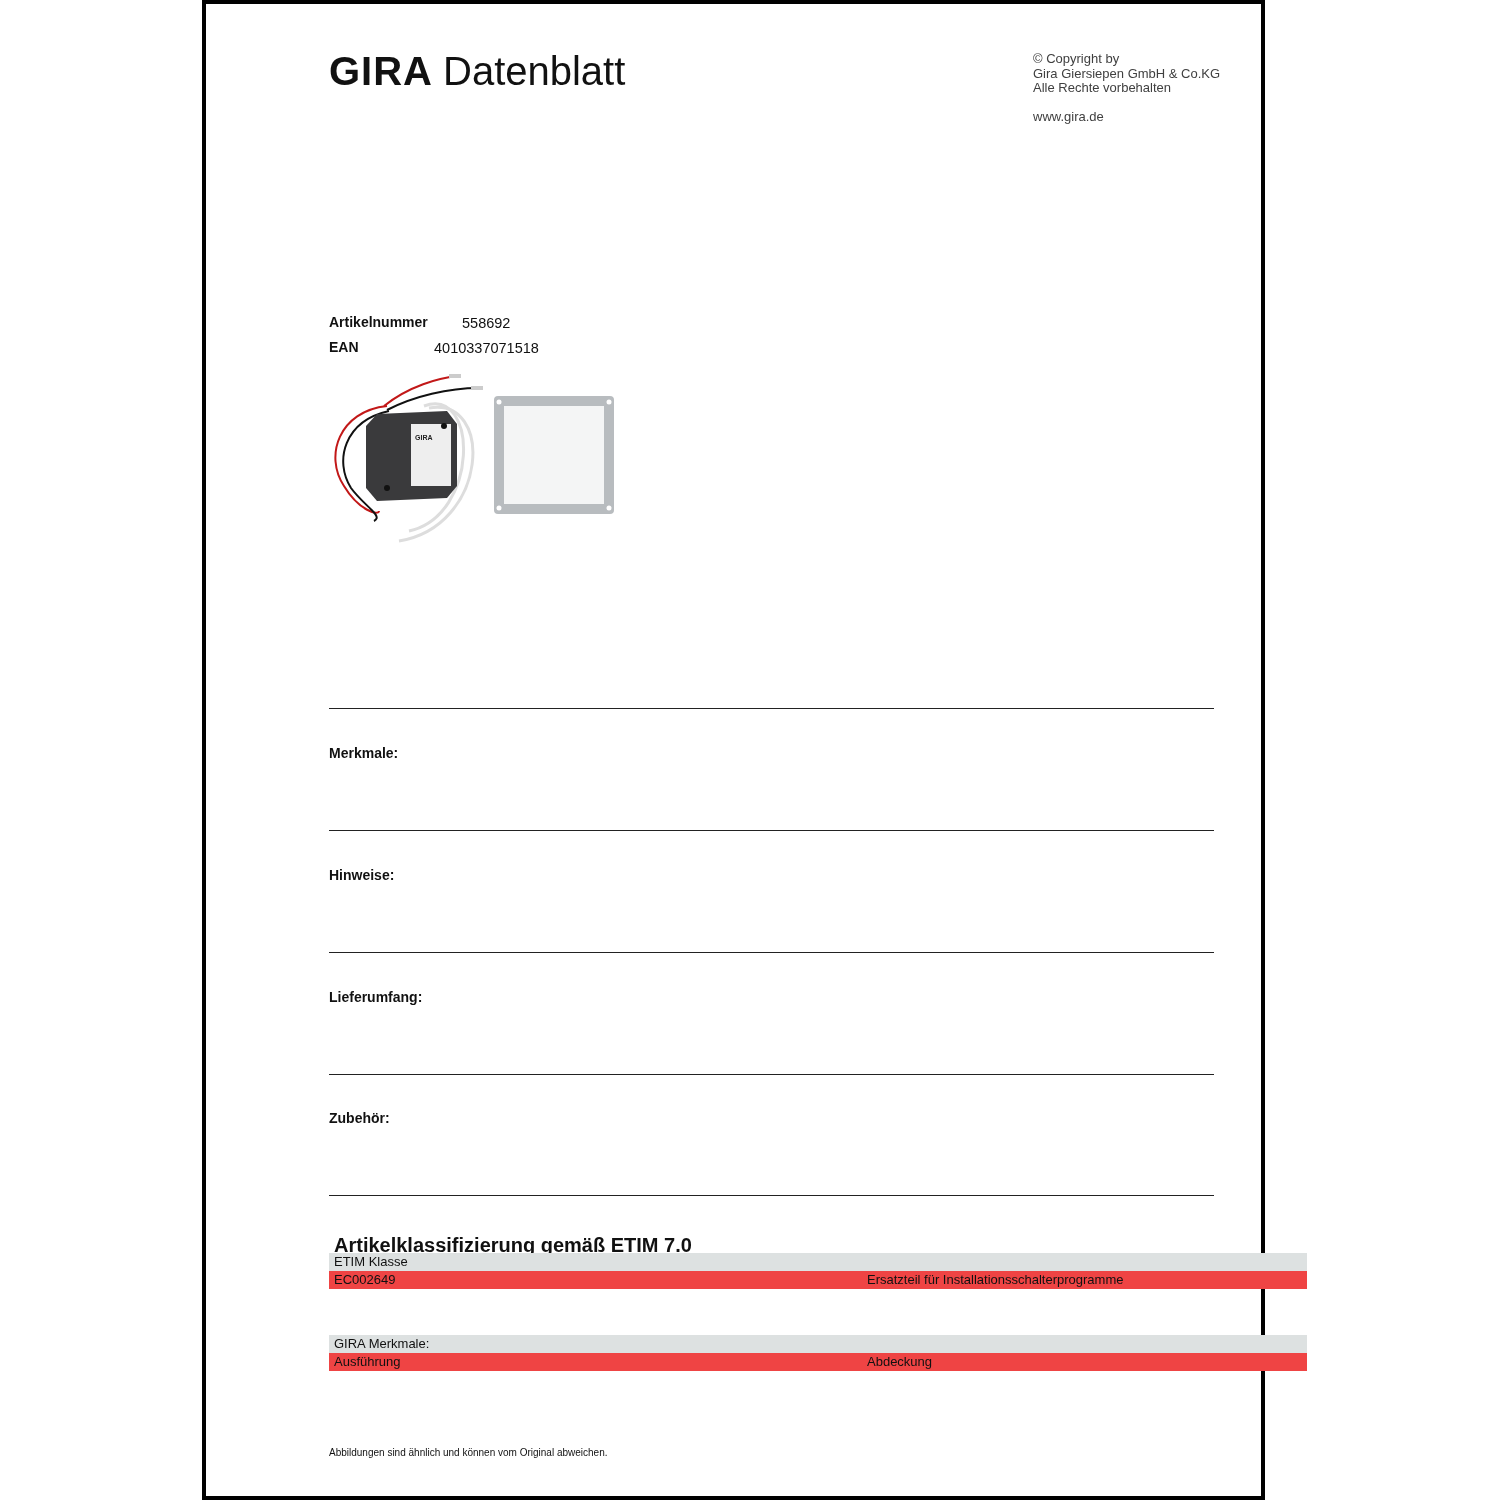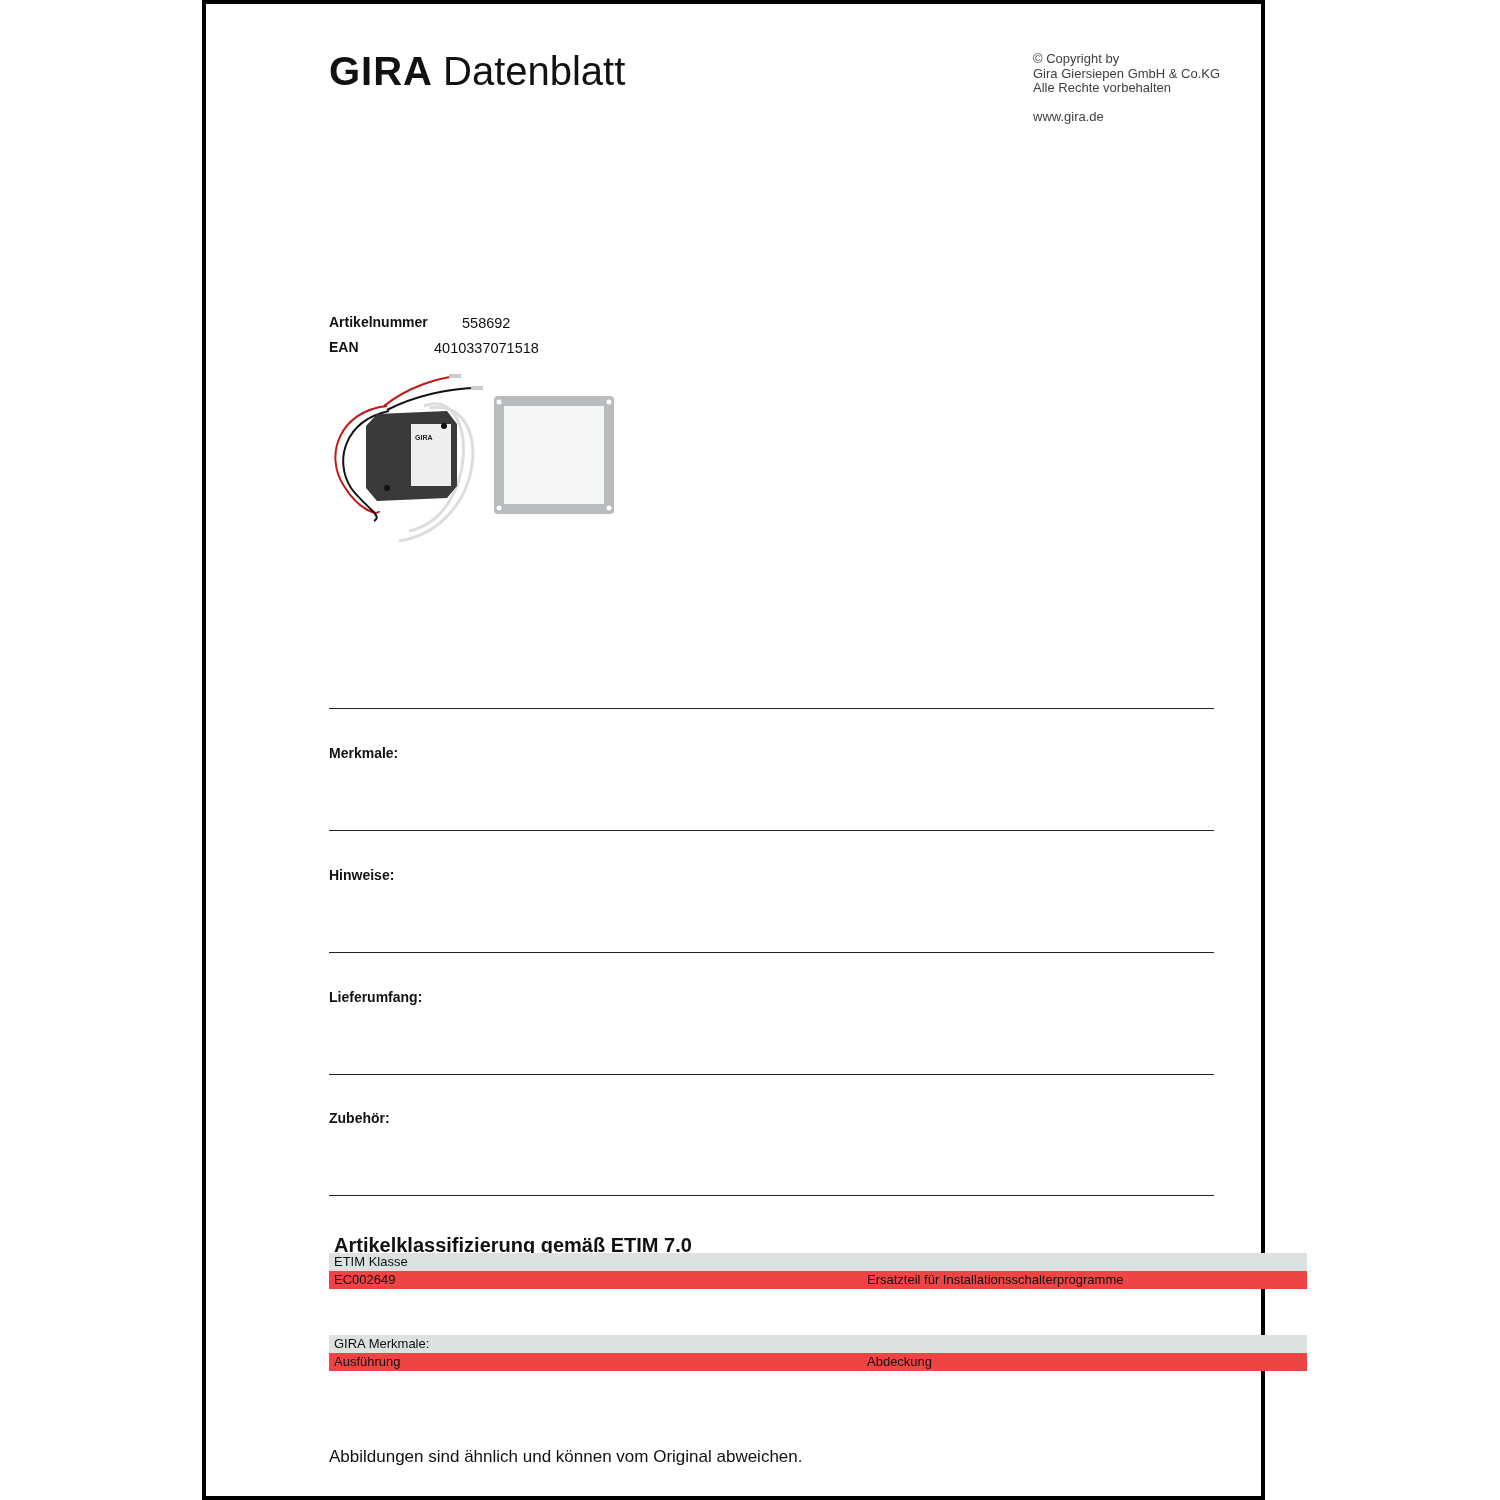--- a/index.html
+++ b/index.html
@@ -15,21 +15,21 @@
   .kv-val { font-size:14.5px; }
   .prod { left:123px; top:362px; width:285px; height:185px; }
   .rule { left:123px; width:885px; height:0; border-top:1.5px solid #222; }
   .sec { left:123px; font-weight:bold; font-size:14px; }
   .etim-title { left:128px; top:1230px; font-weight:bold; font-size:20px; }
   .row { left:123px; width:978px; height:18px; font-size:13px; line-height:18px; }
   .row .c1 { position:absolute; left:5px; }
   .row .c2 { position:absolute; left:538px; }
   .hdr { background:#dde1e1; }
   .val { background:#ef4444; }
-  .foot { left:123px; top:1443px; font-size:17px; }
+  .foot { left:123px; top:1443px; font-size:10px; }
 </style>
 </head>
 <body>
 
 <div class="page">
 
   <div class="abs brand">
     <span class="gira">GIRA</span><span class="dt">Datenblatt</span>
   </div>
 

